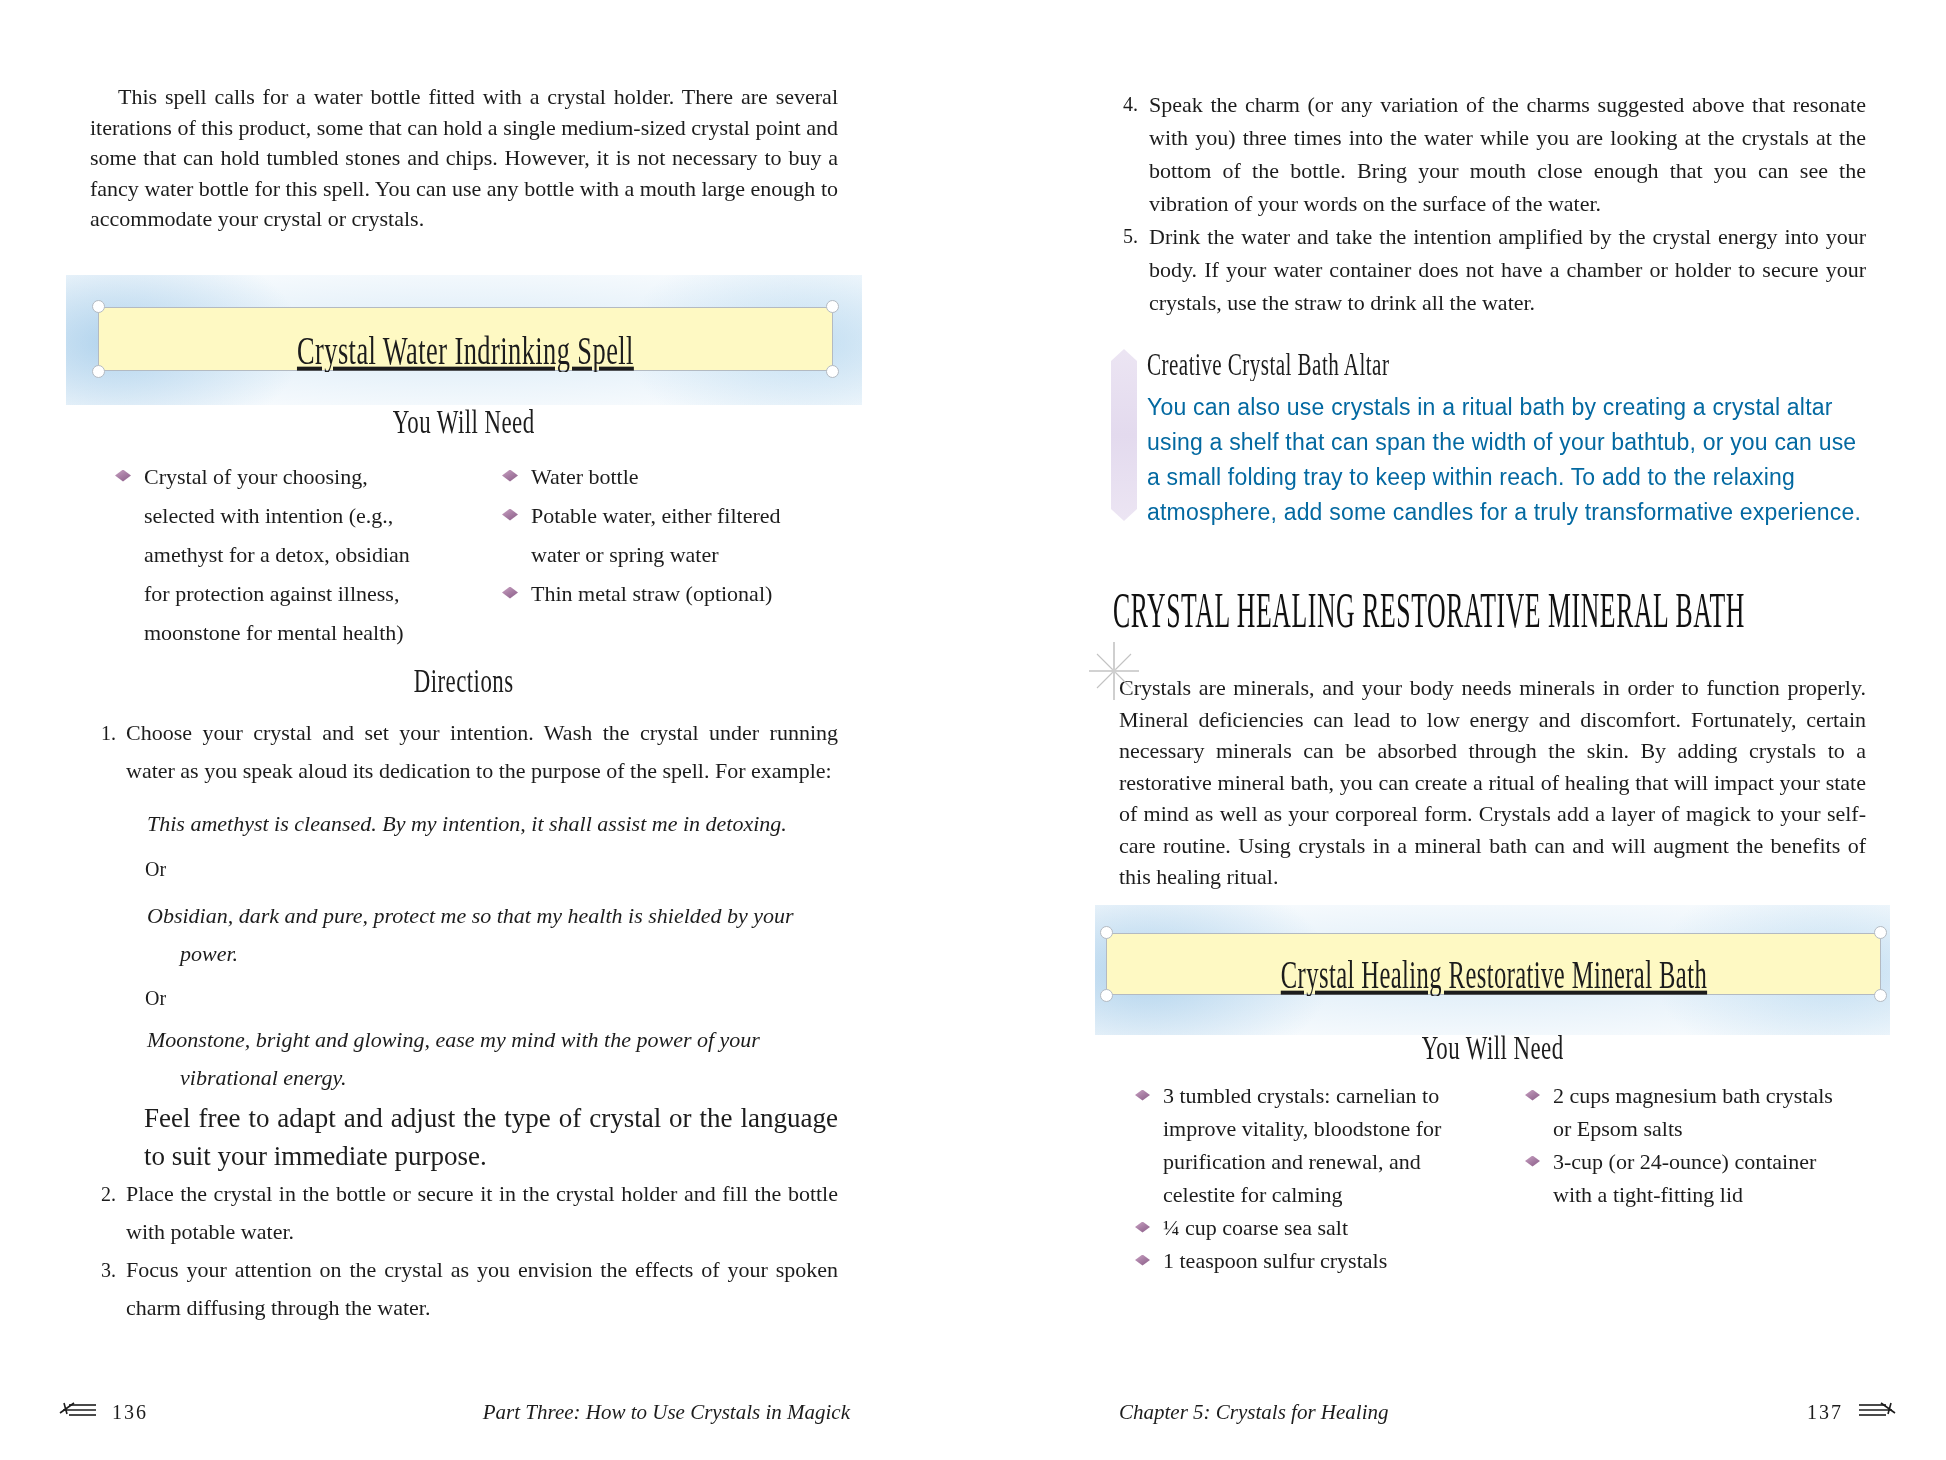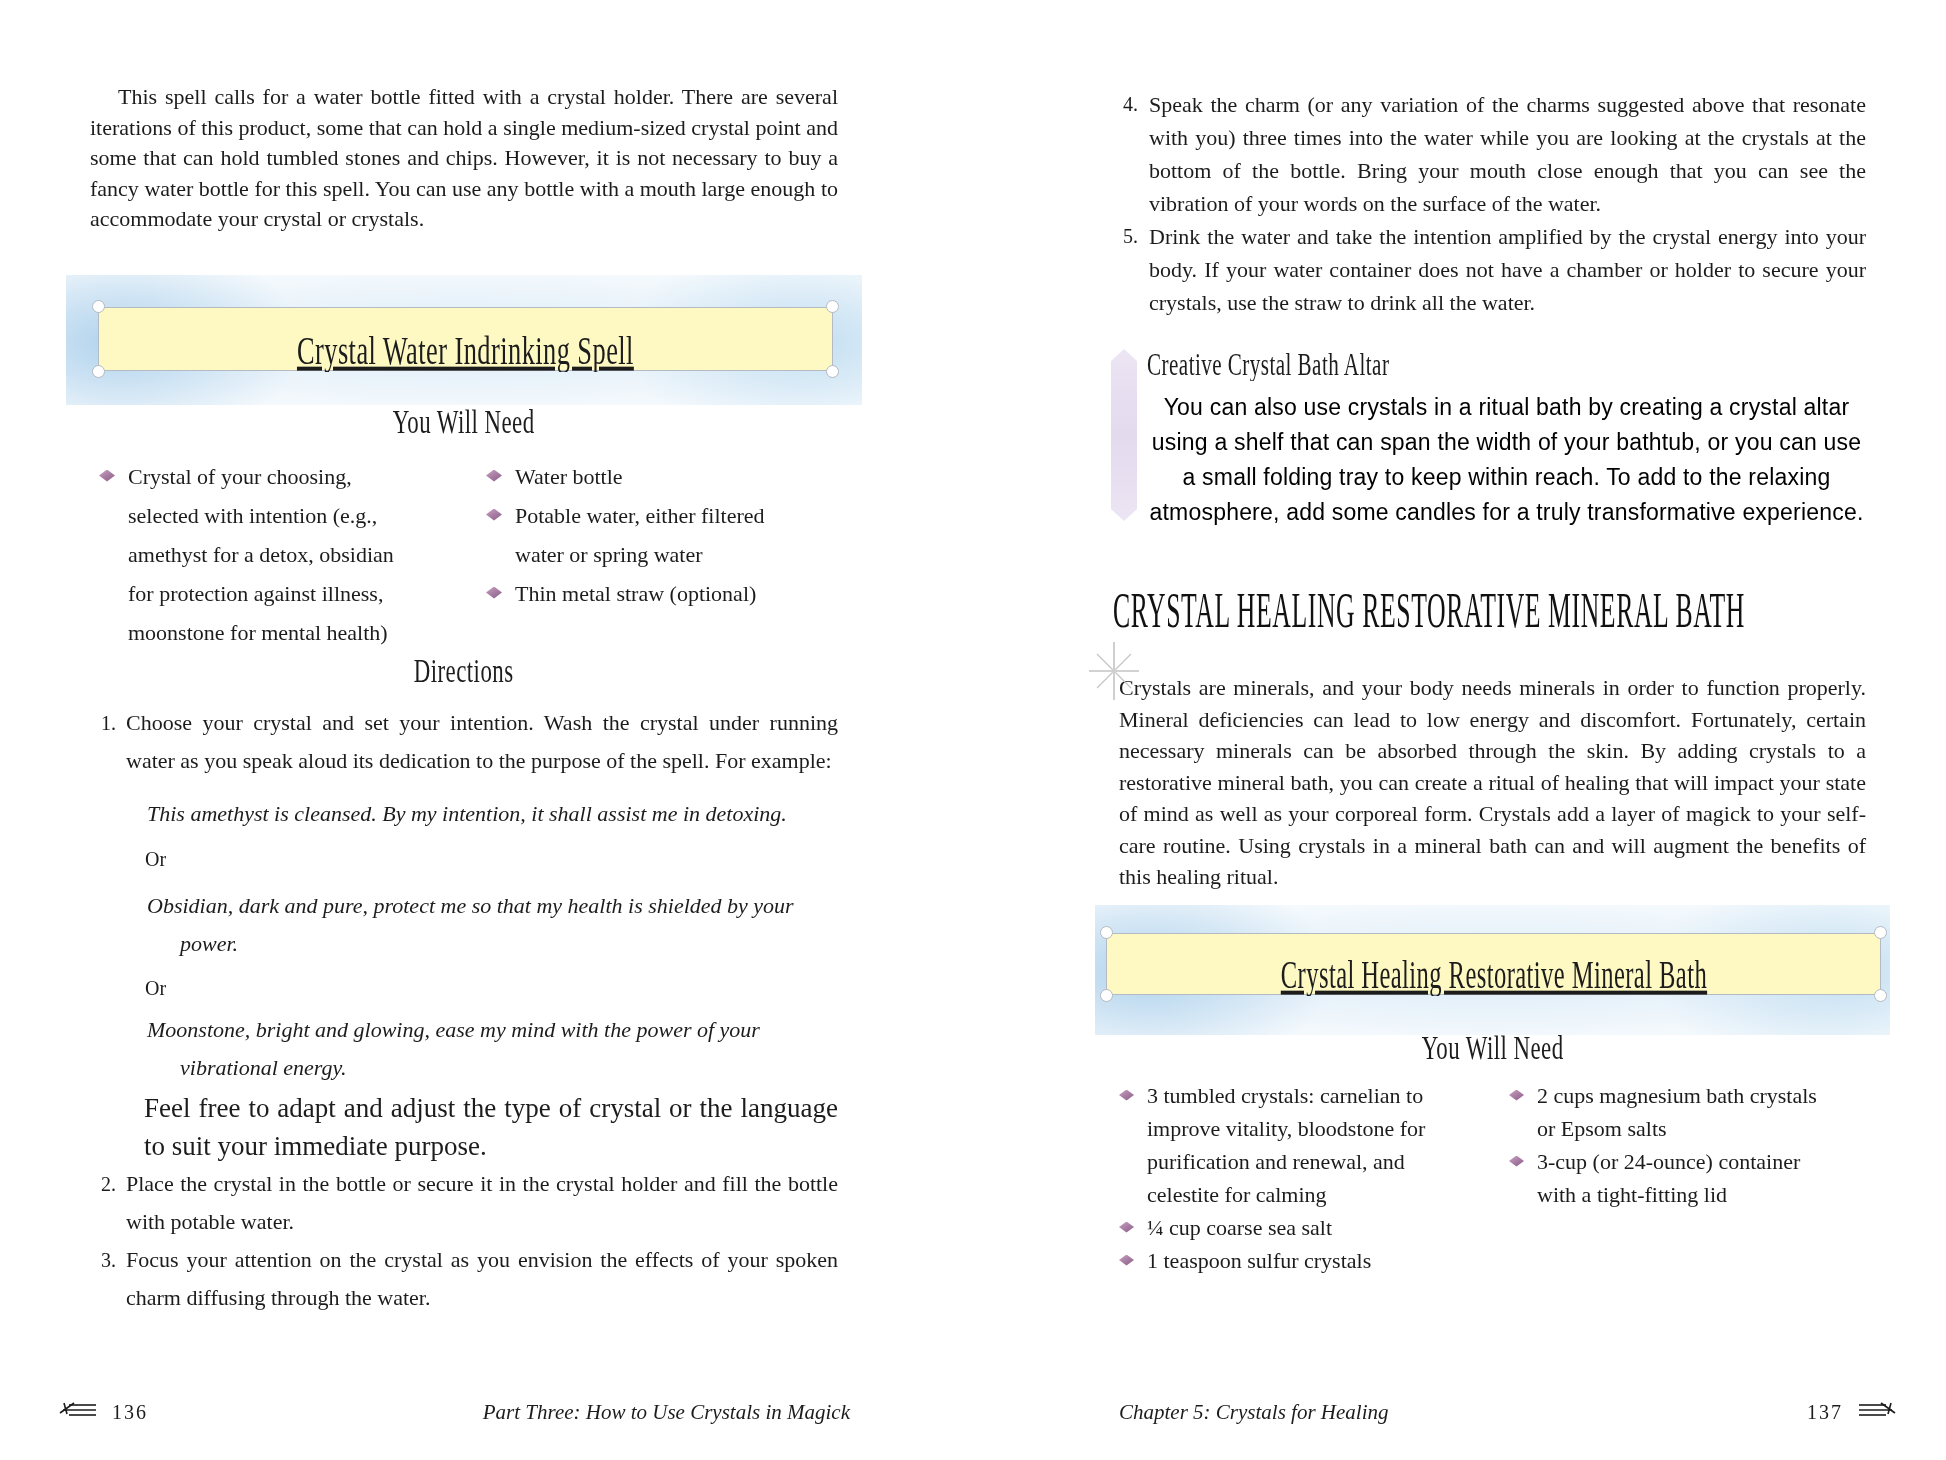--- a/index.html
+++ b/index.html
@@ -37,21 +37,21 @@
       radial-gradient(ellipse 95% 95% at 50% 50%, rgba(186,217,240,.55), rgba(255,255,255,0) 78%);
   }
   .spellbox{position:absolute;background:#fef9c3;border:1.5px solid #b3bac2;
             display:flex;align-items:flex-end;justify-content:center;text-decoration:underline;}
   .corner-dot{position:absolute;width:13px;height:13px;border-radius:50%;
               background:#ffffff;border:1.5px solid #b3bac2;box-sizing:border-box;}
   .dot-tl{left:-7px;top:-8px;} .dot-bl{left:-7px;bottom:-8px;}
   .dot-tr{right:-7px;top:-8px;} .dot-br{right:-7px;bottom:-8px;}
 
   
-  .need-row{display:flex;margin:0;}
+  .need-row{display:flex;margin:16px;}
   .need-item{display:flex;align-items:flex-start;}
   .diamond{flex:none;width:16px;height:12px;margin-top:13px;
            clip-path:polygon(50% 0,100% 50%,50% 100%,0 50%);
            background:linear-gradient(150deg,#cba4c4 0%,#a97fa5 45%,#8a5c87 100%);}
   .need-text{white-space:pre-line;font-size:22px;line-height:39px;margin-left:13px;}
   .need-right .need-text{line-height:33px;}
   .need-right .diamond{margin-top:11px;width:15px;height:11px;}
 
   
   .step{display:flex;font-size:22px;line-height:38px;text-align:justify;margin:0;}
@@ -64,22 +64,22 @@
   .or-line{font-size:20px;line-height:38px;margin:0 0 0 55px;}
   .note{font-size:27px;line-height:38px;text-align:justify;padding-left:54px;margin:0;}
 
   
   .sidebar{display:flex;margin-top:30px;}
   .crystal-bar{flex:none;width:26px;height:172px;margin-left:-8px;
     clip-path:polygon(50% 0,100% 7%,100% 93%,50% 100%,0 93%,0 7%);
     background:linear-gradient(180deg,#ece5f3 0%,#e3daee 50%,#ece5f3 100%);}
   .sidebar-content{padding-left:10px;padding-top:4px;flex:1;}
   .sidebar-title{margin:0 0 10px 0;font-weight:400;}
-  .sidebar-body{font-family:"Liberation Sans",sans-serif;font-weight:400;color:#000000;
-                font-size:23px;line-height:35px;letter-spacing:.2px;margin:0;text-align:center;}
+  .sidebar-body{font-family:"Liberation Sans",sans-serif;font-weight:400;color:#0369a1;
+                font-size:23px;line-height:35px;letter-spacing:.2px;margin:0;}
 
   
   .sparkle{position:absolute;left:1083px;top:640px;width:62px;height:62px;}
 
   
   .footer-item{position:absolute;top:1400px;font-size:20px;}
   .pgnum{letter-spacing:2px;}
   .running-head{font-style:italic;font-size:21px;}
   #footer-left-group{left:58px;display:flex;align-items:center;gap:14px;}
   #footer-left-caption{left:412px;width:438px;text-align:right;}

